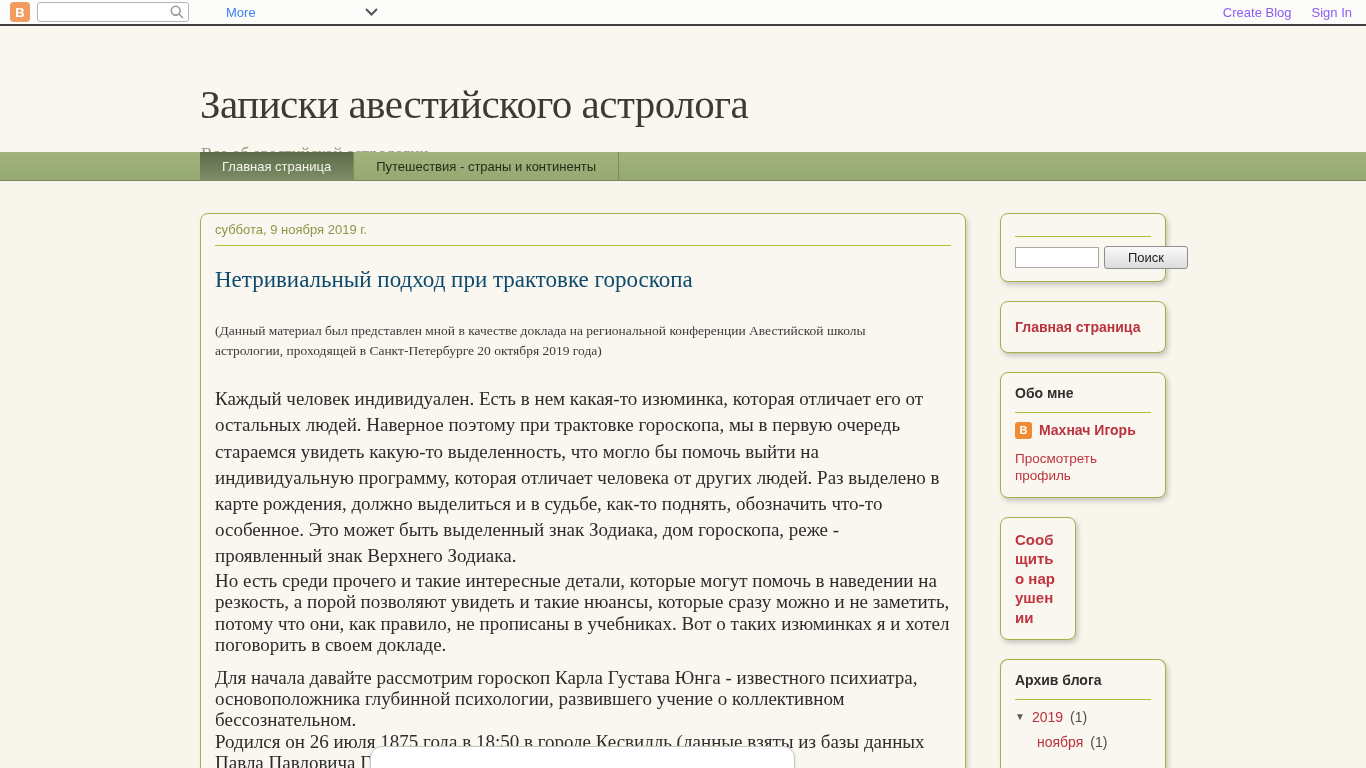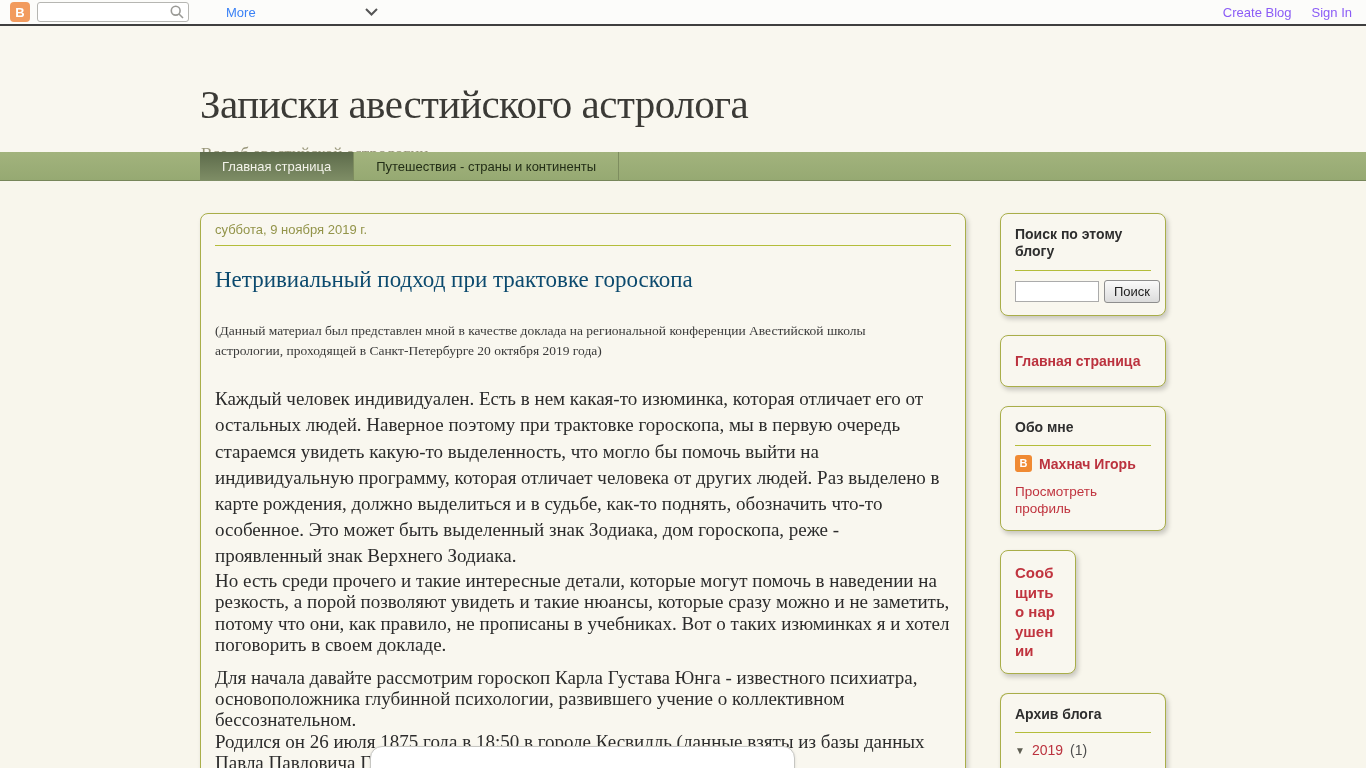--- a/index.html
+++ b/index.html
@@ -113,21 +113,21 @@
     background:#f9f7ef; padding:12px 14px; margin-bottom:19px;
   }
   .widget-title { font-size:14px; font-weight:bold; color:#2e2e2e; line-height:1.2; }
   .widget-hr { border:none; border-top:1px solid #b4bd3a; margin:10px 0 9px; }
   .search-row { display:flex; align-items:center; gap:5px; }
   .search-row input {
     width:84px; height:21px; border:1px solid #ababab; background:#fff;
     font-size:12px; padding:0 4px; outline:none;
   }
   .search-row button {
-    height:23px; padding:0 9px; font-size:13px; color:#222;
+    height:23px; padding:0 23px; font-size:13px; color:#222;
     background:linear-gradient(#fafafa,#dcdcdc);
     border:1px solid #8e8e8e; border-radius:3px; cursor:pointer;
     font-family:"Liberation Sans", sans-serif;
   }
   .red-link { color:#bb323e; font-weight:bold; font-size:14px; display:inline-block; }
   .widget.pages { padding:16px 14px; }
   .profile-row { display:flex; align-items:center; gap:7px; margin-bottom:12px; }
   .bicon-sm {
     width:17px; height:17px; border-radius:3px; background:#f08a33;
     display:flex; align-items:center; justify-content:center; flex:0 0 auto; cursor:pointer;
@@ -191,21 +191,20 @@
   <p class="para loose">Каждый человек индивидуален. Есть в нем какая-то изюминка, которая отличает его от остальных людей. Наверное поэтому при трактовке гороскопа, мы в первую очередь стараемся увидеть какую-то выделенность, что могло бы помочь выйти на индивидуальную программу, которая отличает человека от других людей.  Раз выделено в карте рождения, должно выделиться и в судьбе, как-то поднять, обозначить что-то особенное. Это может быть выделенный знак Зодиака, дом гороскопа, реже - проявленный знак Верхнего Зодиака.</p>
   <p class="para tight">Но есть среди прочего и такие интересные детали, которые могут помочь в наведении на резкость, а порой позволяют увидеть и такие нюансы, которые сразу можно и не заметить, потому что они, как правило, не прописаны в учебниках. Вот о таких изюминках я и хотел поговорить в своем докладе.</p>
   <p class="para tight gap">Для начала давайте рассмотрим гороскоп Карла Густава Юнга - известного психиатра, основоположника глубинной психологии, развившего учение о коллективном бессознательном.</p>
   <p class="para tight">Родился он 26 июля 1875 года в 18:50 в городе Кесвилль (данные взяты из базы данных Павла Павловича Глобы).</p>
   <div class="image-frame"></div>
 </div>
 
 <div class="sidebar">
 
   <div class="widget">
-    <div class="widget-title">Поиск по этому блогу</div>
     <hr class="widget-hr">
     <div class="search-row">
       <input type="text" style="">
       <button>Поиск</button>
     </div>
   </div>
 
   <div class="widget pages">
     <a class="red-link">Главная страница</a>
   </div>

